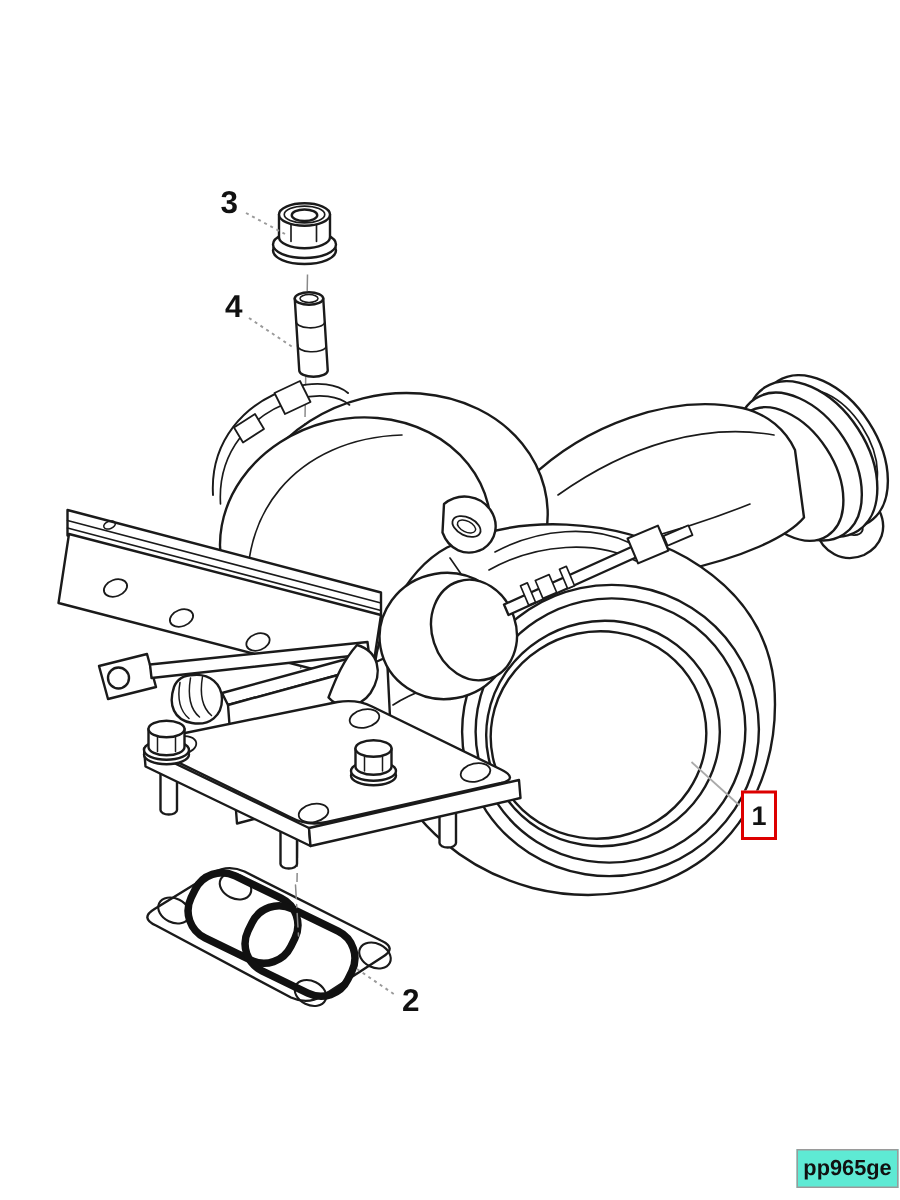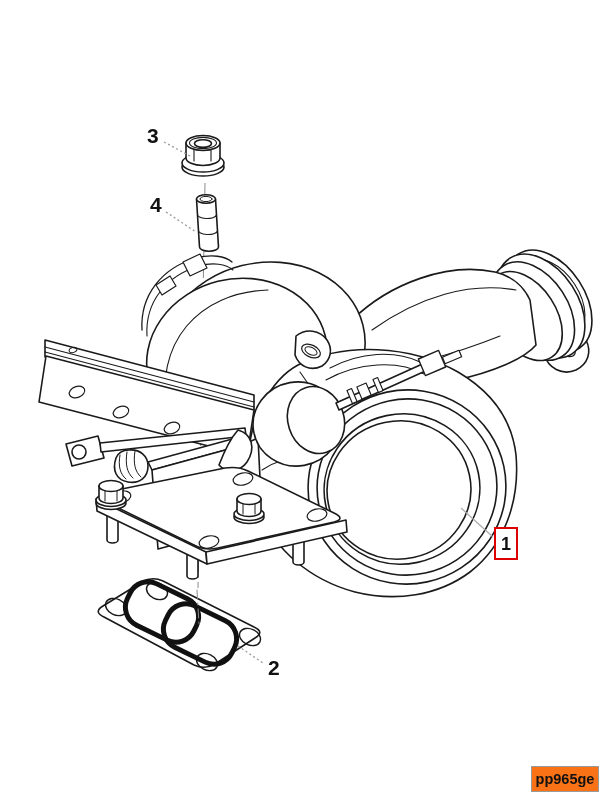--- a/index.html
+++ b/index.html
@@ -16,21 +16,21 @@
     left:494px;top:527px;width:20px;height:29px;
     border:2.5px solid #dd0000;background:#ffffff;
     display:flex;align-items:center;justify-content:center;
     font-size:18px;color:#111;
   }
   #callout-2{left:268px;top:657px;}
   #callout-3{left:147px;top:125px;}
   #callout-4{left:150px;top:194px;}
   #part-code-box{
     position:absolute;left:531px;top:766px;width:66px;height:24px;
-    border:1.5px solid #9a9a9a;background:#f97316;
+    border:1.5px solid #9a9a9a;background:#5eead4;
     display:flex;align-items:center;justify-content:center;
     font-weight:bold;font-size:14.5px;color:#111;
     font-family:"Liberation Sans",sans-serif;
   }
 </style>
 </head>
 <body>
 
 <div id="stage">
 

